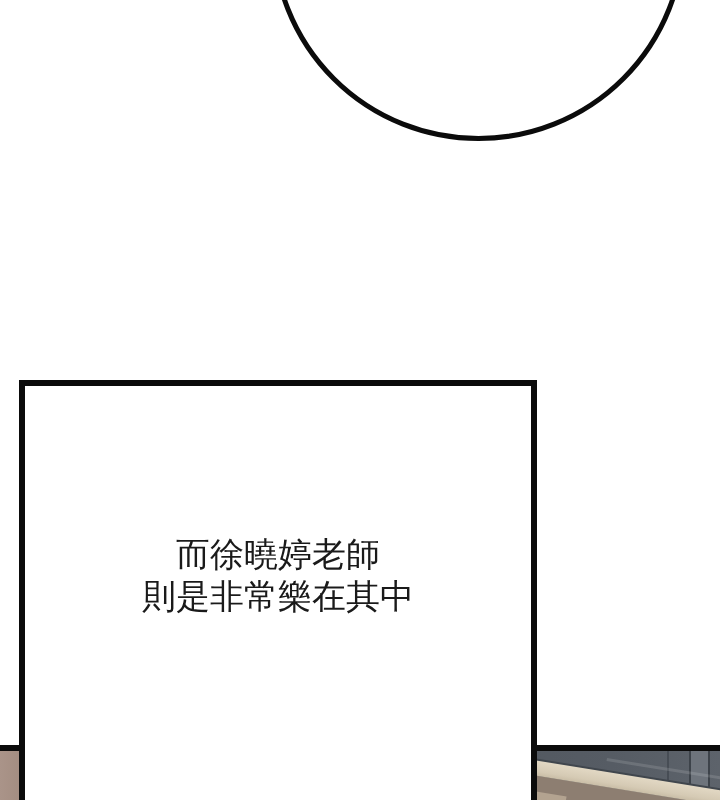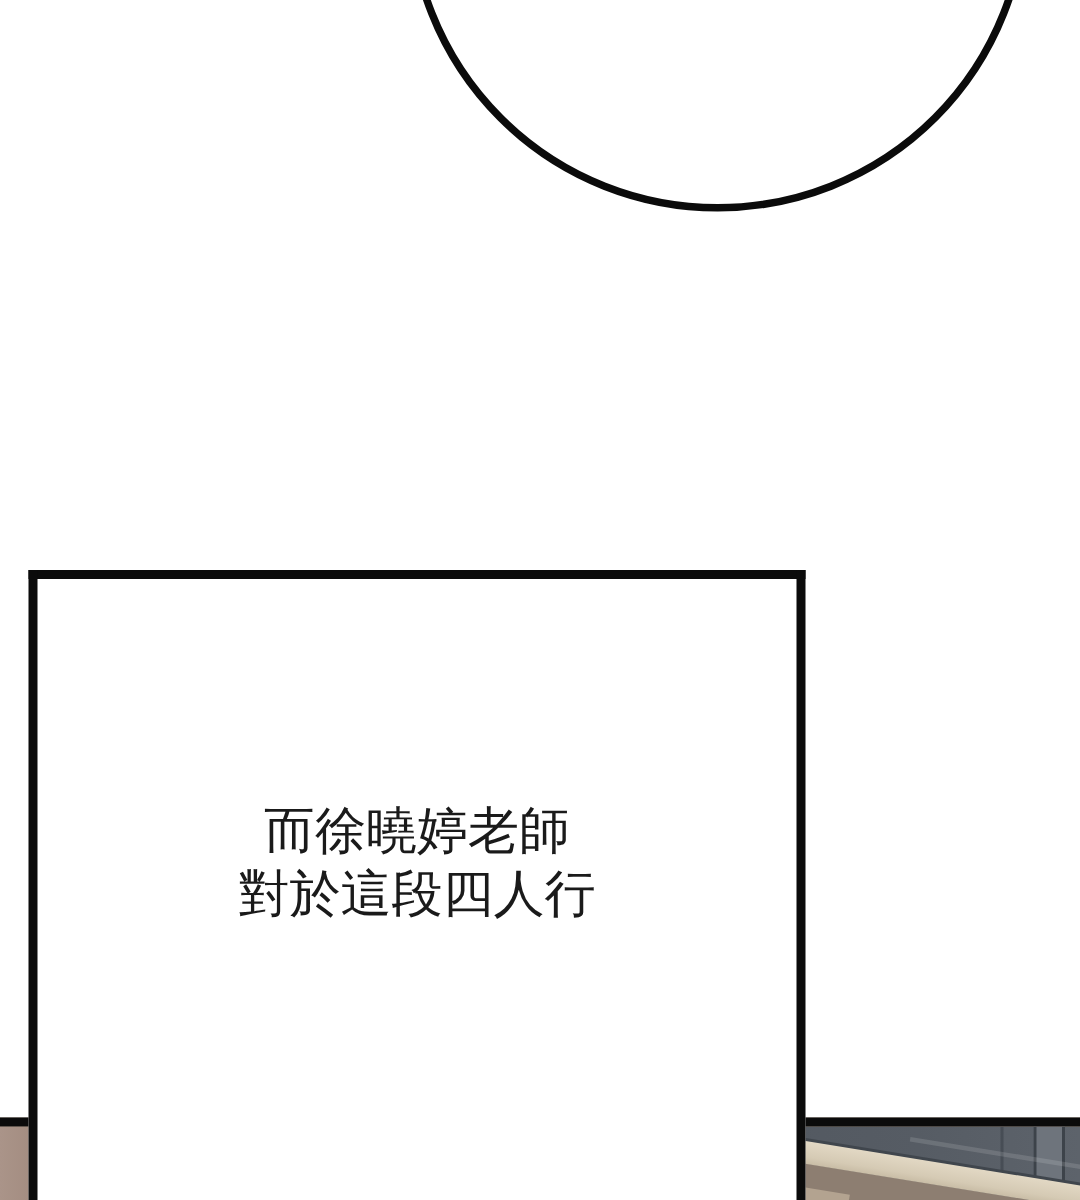--- a/index.html
+++ b/index.html
@@ -116,17 +116,17 @@
       <div class="floor"></div>
       <div class="floor-patch"></div>
       <div class="stripe-shadow"></div>
       <div class="stripe"></div>
     </div>
   </div>
 
   <div class="panel">
     <div class="caption">
       <div>而徐曉婷老師</div>
-      <div>對於這段四人行</div>
+      <div>則是非常樂在其中</div>
     </div>
   </div>
 
 </div>
 
 </body></html>

